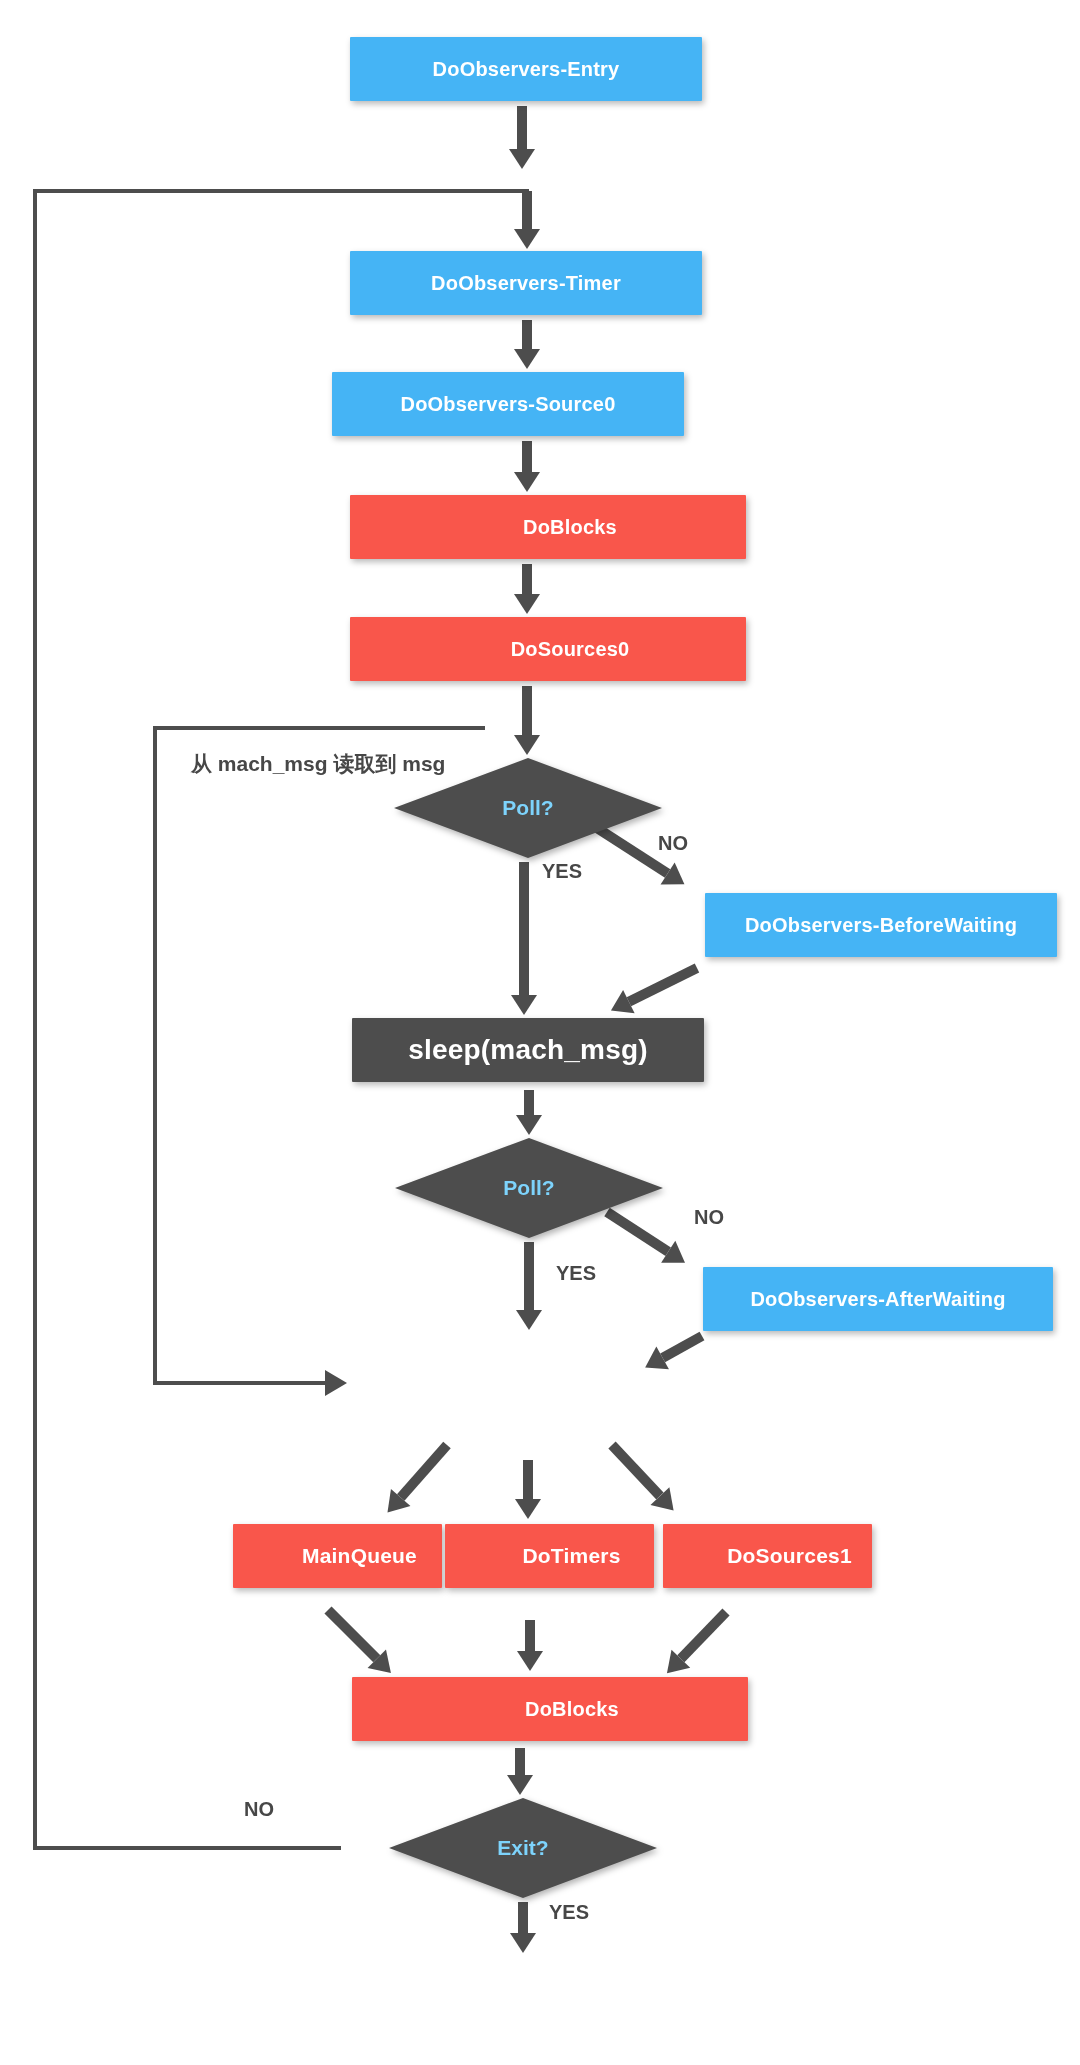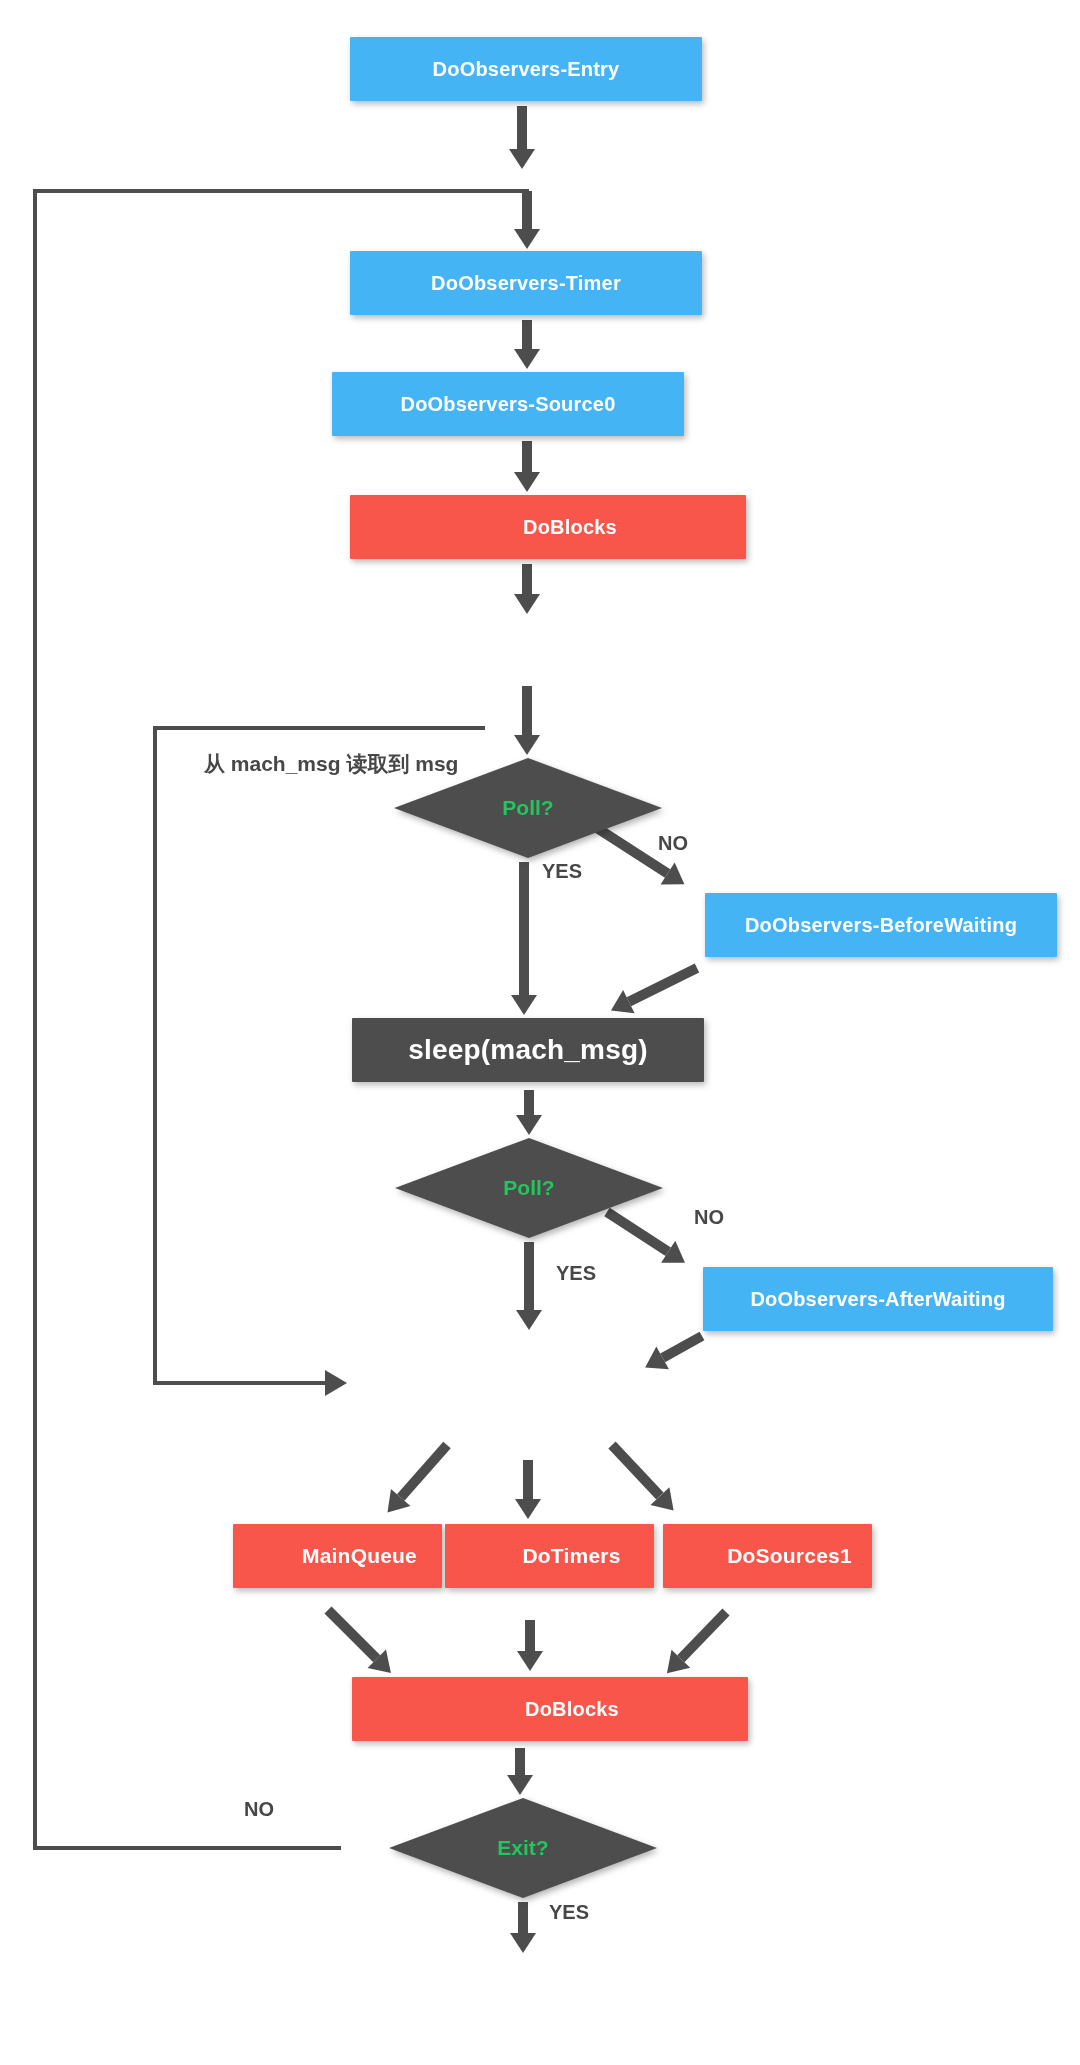--- a/index.html
+++ b/index.html
@@ -24,21 +24,21 @@
   .darkbox{background:#4D4D4D;}
   .dwrap{
     position:absolute;
     filter:drop-shadow(2px 3px 3px rgba(0,0,0,0.30));
   }
   .diamond{
     width:100%;height:100%;
     background:#4D4D4D;
     clip-path:polygon(50% 0,100% 50%,50% 100%,0 50%);
     display:flex;align-items:center;justify-content:center;
-    color:#22c55e;font-weight:bold;font-size:21px;
+    color:#7dd3fc;font-weight:bold;font-size:21px;
   }
   .line{position:absolute;background:#4D4D4D;}
   .lbl{
     position:absolute;color:#474747;font-weight:bold;
     font-size:20px;white-space:nowrap;
   }
   .arrow{position:absolute;height:0;transform-origin:0 0;}
   .arrow .shaft{
     position:absolute;display:block;left:0;top:-5px;height:10px;
     width:calc(100% - 19px);background:#4D4D4D;
@@ -157,20 +157,21 @@
     </div>
 
   <div class="box blue fs24" style="left:350px;top:37px;width:352px;height:64px">DoObservers-Entry</div>
 
   <div class="box blue fs24" style="left:350px;top:251px;width:352px;height:64px">DoObservers-Timer</div>
 
   <div class="box blue fs24" style="left:332px;top:372px;width:352px;height:64px">DoObservers-Source0</div>
 
   <div class="box red fs24" style="left:350px;top:495px;width:352px;height:64px">DoBlocks</div>
 
+  <div class="box red fs24" style="left:350px;top:617px;width:352px;height:64px">DoSources0</div>
 
   <div class="dwrap" style="left:394px;top:758px;width:268px;height:100px">
     <div class="diamond">Poll?</div>
   </div>
 
   <div class="box blue fs24" style="left:705px;top:893px;width:352px;height:64px">DoObservers-BeforeWaiting</div>
 
   <div class="box darkbox fs28" style="left:352px;top:1018px;width:352px;height:64px">sleep(mach_msg)</div>
 
   <div class="dwrap" style="left:395px;top:1138px;width:268px;height:100px">
@@ -186,21 +187,21 @@
 
   <div class="box red fs21" style="left:663px;top:1524px;width:165px;height:64px">DoSources1</div>
 
   <div class="box red fs24" style="left:352px;top:1677px;width:352px;height:64px">DoBlocks</div>
 
   <div class="dwrap" style="left:389px;top:1798px;width:268px;height:100px">
     <div class="diamond">Exit?</div>
   </div>
 
 
-  <div class="lbl" style="left:204px;top:750px;font-size:21px">从 mach_msg 读取到 msg</div>
+  <div class="lbl" style="left:191px;top:750px;font-size:21px">从 mach_msg 读取到 msg</div>
 
   <div class="lbl" style="left:542px;top:860px">YES</div>
   <div class="lbl" style="left:658px;top:832px">NO</div>
 
   <div class="lbl" style="left:556px;top:1262px">YES</div>
   <div class="lbl" style="left:694px;top:1206px">NO</div>
 
   <div class="lbl" style="left:244px;top:1798px">NO</div>
   <div class="lbl" style="left:549px;top:1901px">YES</div>
 

